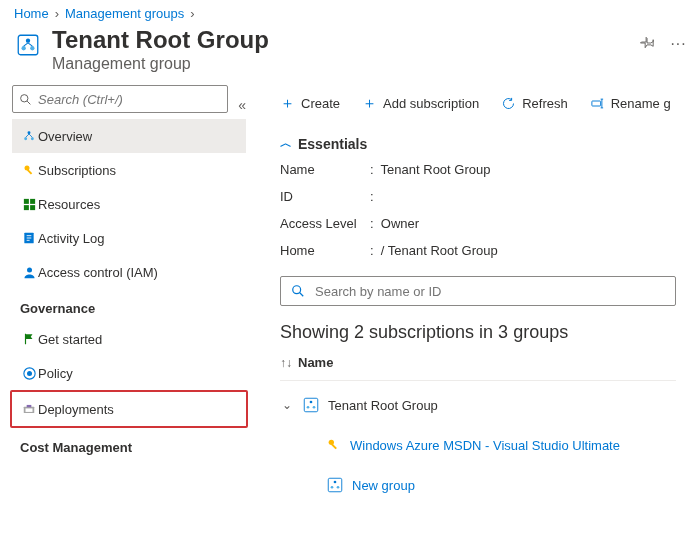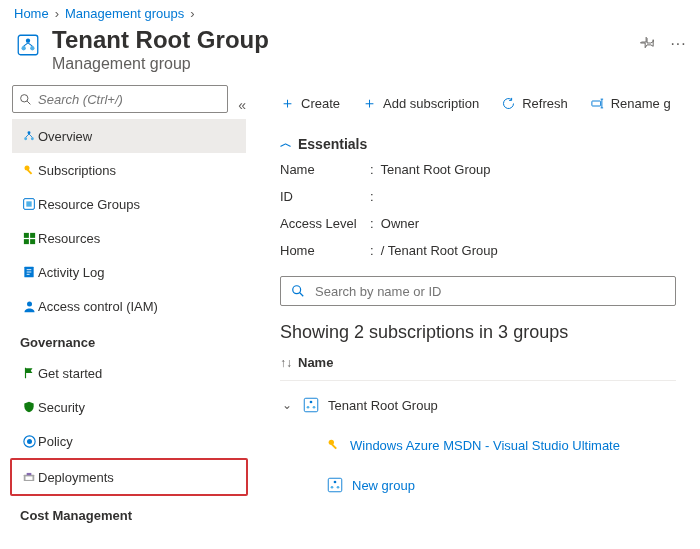--- a/index.html
+++ b/index.html
@@ -200,29 +200,20 @@
     <div class="nav-item">
       <span class="icon">
         <svg width="15" height="15" viewBox="0 0 24 24">
             <circle cx="8" cy="8" r="4" fill="#ffb900"></circle>
             <rect x="10" y="10" width="9" height="3" fill="#ffb900" transform="rotate(45 10 10)"></rect>
           </svg>
       </span>
       <span>Subscriptions</span>
     </div>
 
-    <div class="nav-item">
-      <span class="icon">
-        <svg width="16" height="16" viewBox="0 0 24 24">
-            <rect x="4" y="4" width="16" height="16" rx="2" fill="none" stroke="#0078d4" stroke-width="1.5"></rect>
-            <rect x="8" y="8" width="8" height="8" fill="#50b0e8"></rect>
-          </svg>
-      </span>
-      <span>Resource Groups</span>
-    </div>
 
     <div class="nav-item">
       <span class="icon">
         <svg width="15" height="15" viewBox="0 0 24 24">
             <rect x="3" y="3" width="8" height="8" fill="#107c10"></rect>
             <rect x="13" y="3" width="8" height="8" fill="#107c10"></rect>
             <rect x="3" y="13" width="8" height="8" fill="#107c10"></rect>
             <rect x="13" y="13" width="8" height="8" fill="#107c10"></rect>
           </svg>
       </span>
@@ -256,28 +247,20 @@
     <div class="nav-item">
       <span class="icon">
         <svg width="14" height="16" viewBox="0 0 24 24">
             <line x1="6" y1="3" x2="6" y2="21" stroke="#107c10" stroke-width="2"></line>
             <path d="M6 4 h12 l-3 4 3 4 h-12z" fill="#107c10"></path>
           </svg>
       </span>
       <span>Get started</span>
     </div>
 
-    <div class="nav-item">
-      <span class="icon">
-        <svg width="14" height="16" viewBox="0 0 24 24">
-            <path d="M12 3l8 3v5c0 5-3.5 9-8 10-4.5-1-8-5-8-10V6l8-3z" fill="#107c10"></path>
-          </svg>
-      </span>
-      <span>Security</span>
-    </div>
 
     <div class="nav-item">
       <span class="icon">
         <svg width="15" height="15" viewBox="0 0 24 24">
             <circle cx="12" cy="12" r="9" fill="none" stroke="#0078d4" stroke-width="1.8"></circle>
             <circle cx="12" cy="12" r="4" fill="#0078d4"></circle>
           </svg>
       </span>
       <span>Policy</span>
     </div>

